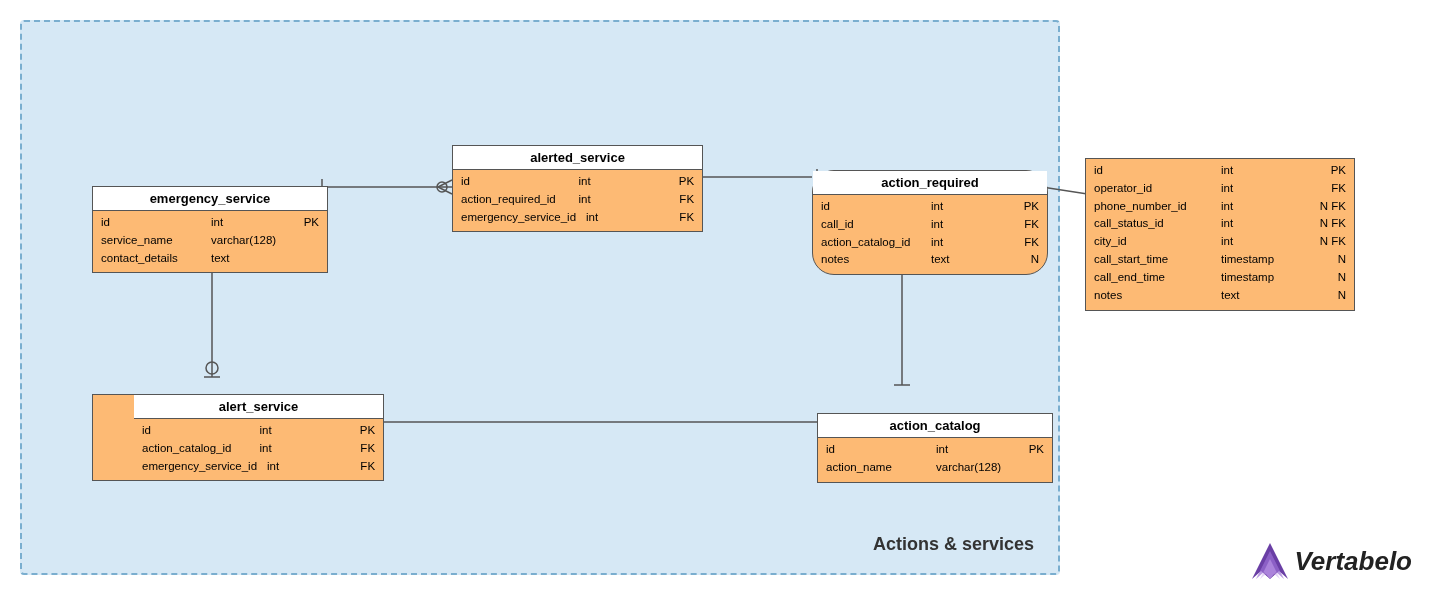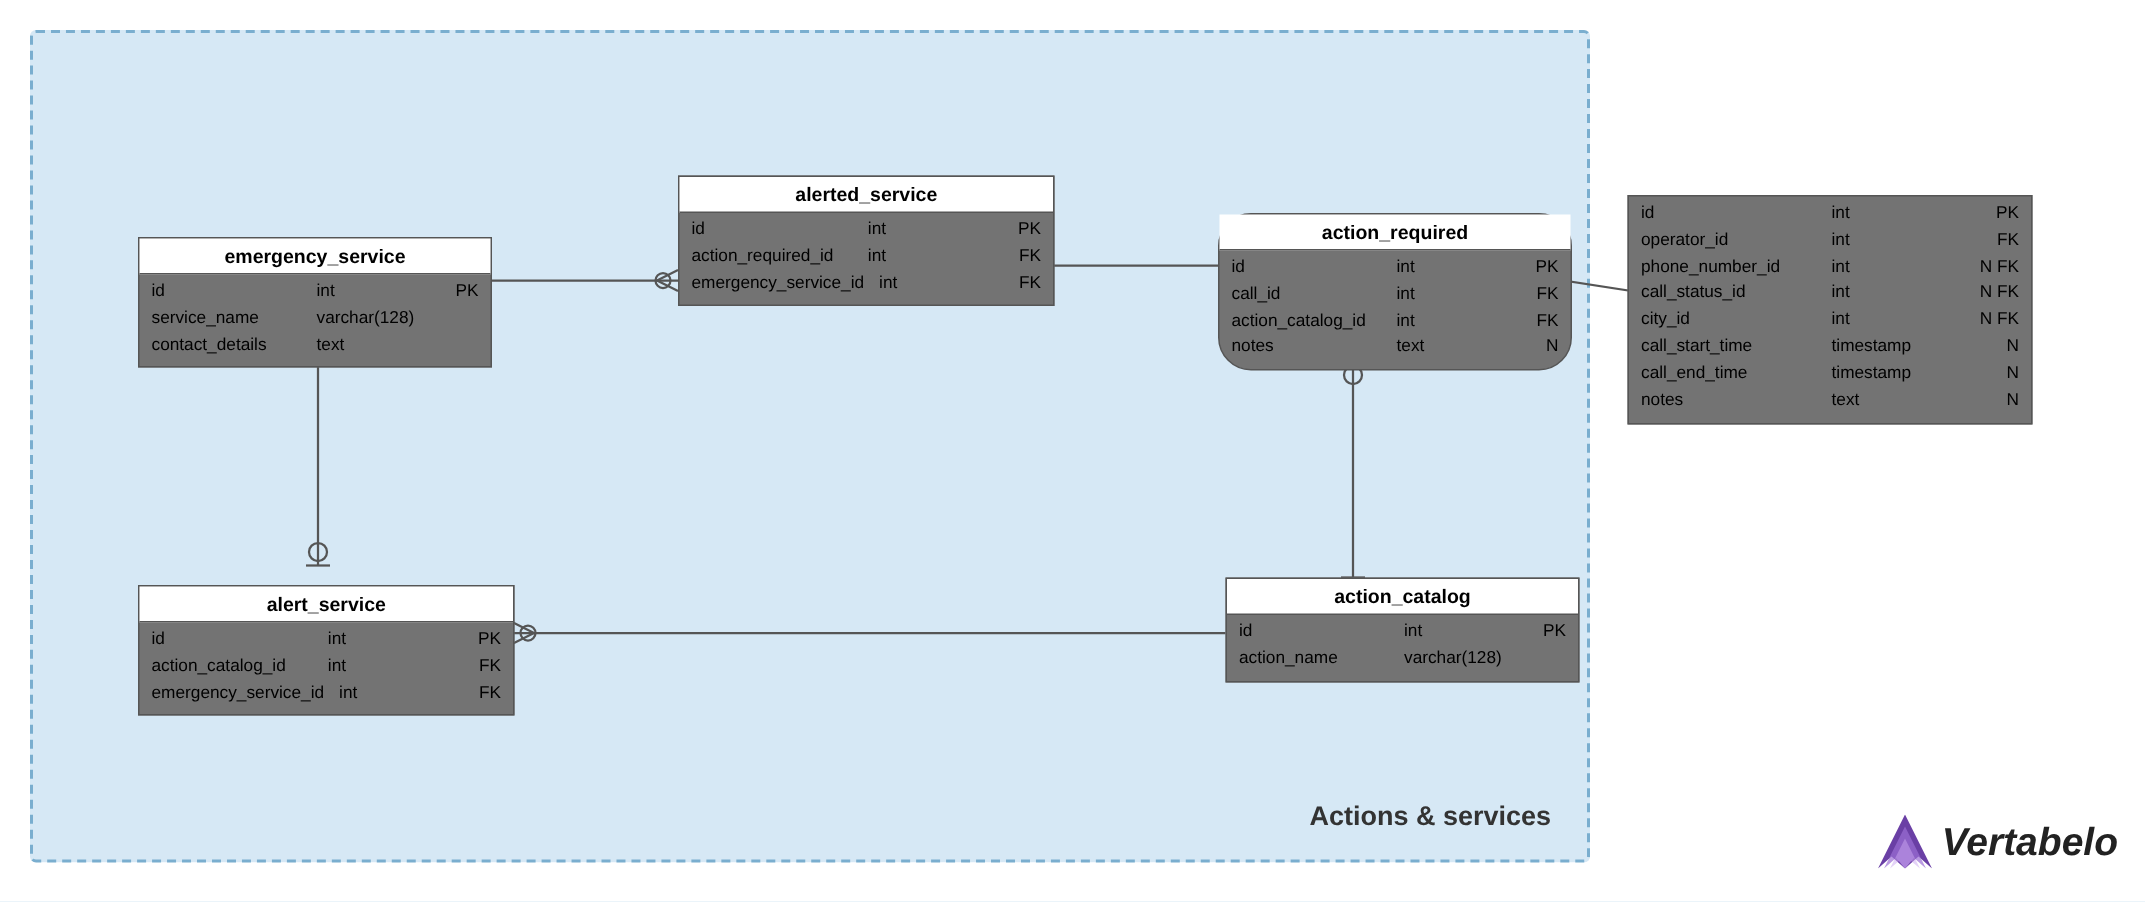--- a/index.html
+++ b/index.html
@@ -28,23 +28,24 @@
       bottom: 18px;
       right: 24px;
       font-size: 18px;
       font-weight: bold;
       color: #333;
     }
 
     
     .entity {
       position: absolute;
-      background: #737373;
+      background: #fdba74;
       border: 1.5px solid #555;
       min-width: 220px;
+      margin-top: 28px;
     }
     .entity-header {
       background: #fff;
       border-bottom: 1.5px solid #555;
       padding: 4px 10px;
       font-weight: bold;
       font-size: 13px;
       text-align: center;
       white-space: nowrap;
     }
@@ -211,21 +212,21 @@
         <span class="col-key">FK</span>
       </div>
       <div class="entity-row">
         <span class="col-name">notes</span>
         <span class="col-type">text</span>
         <span class="col-key">N</span>
       </div>
     </div>
   </div>
 
-  <div class="entity" style="left: 70px; top: 368px; min-width: 250px;">
+  <div class="entity" style="left: 70px; top: 344px; min-width: 250px; padding-left: 41px;">
     <div class="entity-header">alert_service</div>
     <div class="entity-body">
       <div class="entity-row">
         <span class="col-name">id</span>
         <span class="col-type">int</span>
         <span class="col-key">PK</span>
       </div>
       <div class="entity-row">
         <span class="col-name">action_catalog_id</span>
         <span class="col-type">int</span>

